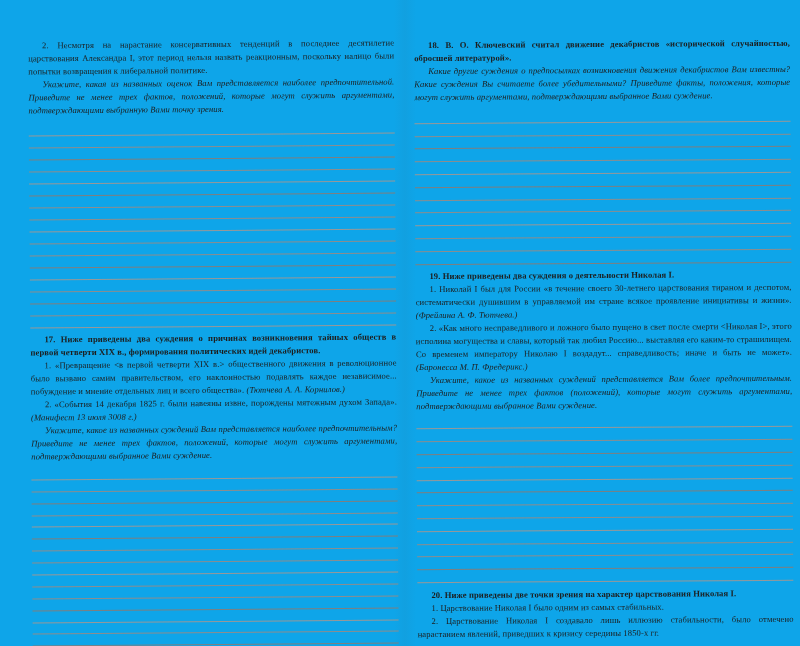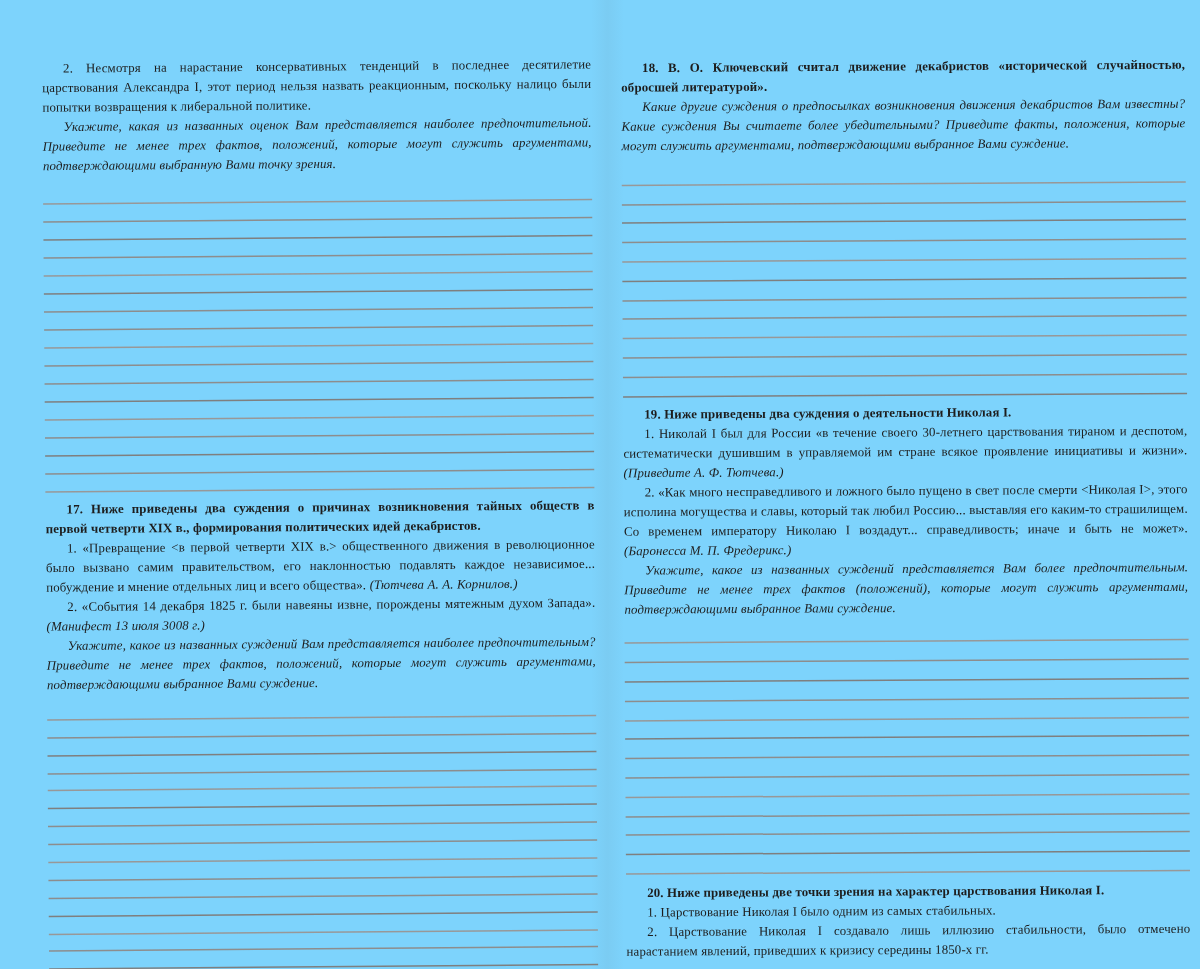--- a/index.html
+++ b/index.html
@@ -4,21 +4,21 @@
 <style>
   html, body {
     margin: 0; padding: 0;
     width: 800px; height: 646px;
     overflow: hidden;
     background: #ffffff;
   }
   .scan {
     position: relative;
     width: 800px; height: 646px;
-    background: #7dd3fc;
+    background: #0ea5e9;
     font-family: "Liberation Serif", serif;
     color: #1d1d1d;
     overflow: hidden;
   }
   
   .spine {
     position: absolute; left: 394px; top: 0;
     width: 22px; height: 646px;
     background: linear-gradient(to right, rgba(0,0,0,0), rgba(80,70,60,0.05) 50%, rgba(0,0,0,0));
     pointer-events: none;
@@ -125,21 +125,21 @@
         <div class="rule"></div>
         <div class="rule"></div>
         <div class="rule"></div>
         <div class="rule"></div>
         <div class="rule"></div>
         <div class="rule"></div>
         <div class="rule"></div>
       </div>
 
     <p class="heading">19. Ниже приведены два суждения о деятельности Николая I.</p>
-    <p><span>1. Николай I был для России «в течение своего 30-летнего царствования тираном и деспотом, систематически душившим в управляемой им стране всякое проявление инициативы и жизни».</span> <span class="src">(Приведите А. Ф. Тютчева.)</span></p>
+    <p><span>1. Николай I был для России «в течение своего 30-летнего царствования тираном и деспотом, систематически душившим в управляемой им стране всякое проявление инициативы и жизни».</span> <span class="src">(Фрейлина А. Ф. Тютчева.)</span></p>
     <p><span>2. «Как много несправедливого и ложного было пущено в свет после смерти &lt;Николая I&gt;, этого исполина могущества и славы, который так любил Россию... выставляя его каким-то страшилищем. Со временем императору Николаю I воздадут... справедливость; иначе и быть не может».</span> <span class="src">(Баронесса М. П. Фредерикс.)</span></p>
     <p class="instr">Укажите, какое из названных суждений представляется Вам более предпочтительным. Приведите не менее трех фактов (положений), которые могут служить аргументами, подтверждающими выбранное Вами суждение.</p>
 
     <div class="answer-area" style="--rh:11.8px; margin-top:4px; margin-bottom:6px;">
         <div class="rule"></div>
         <div class="rule"></div>
         <div class="rule"></div>
         <div class="rule"></div>
         <div class="rule"></div>
         <div class="rule"></div>

